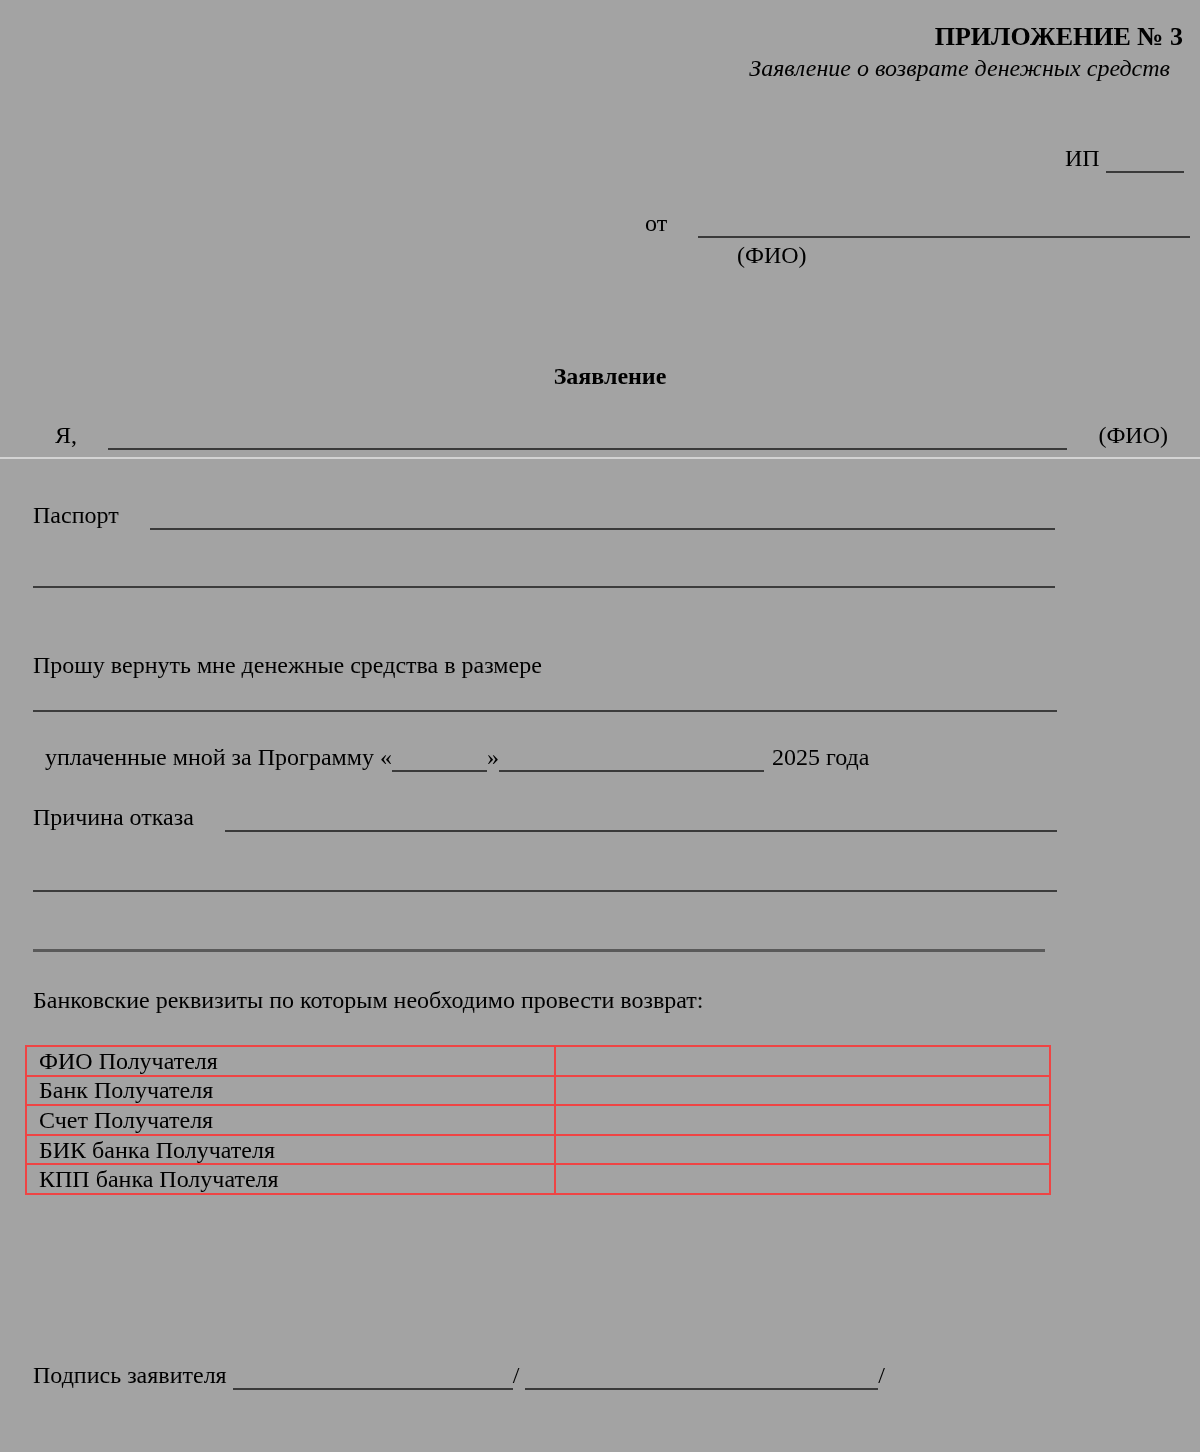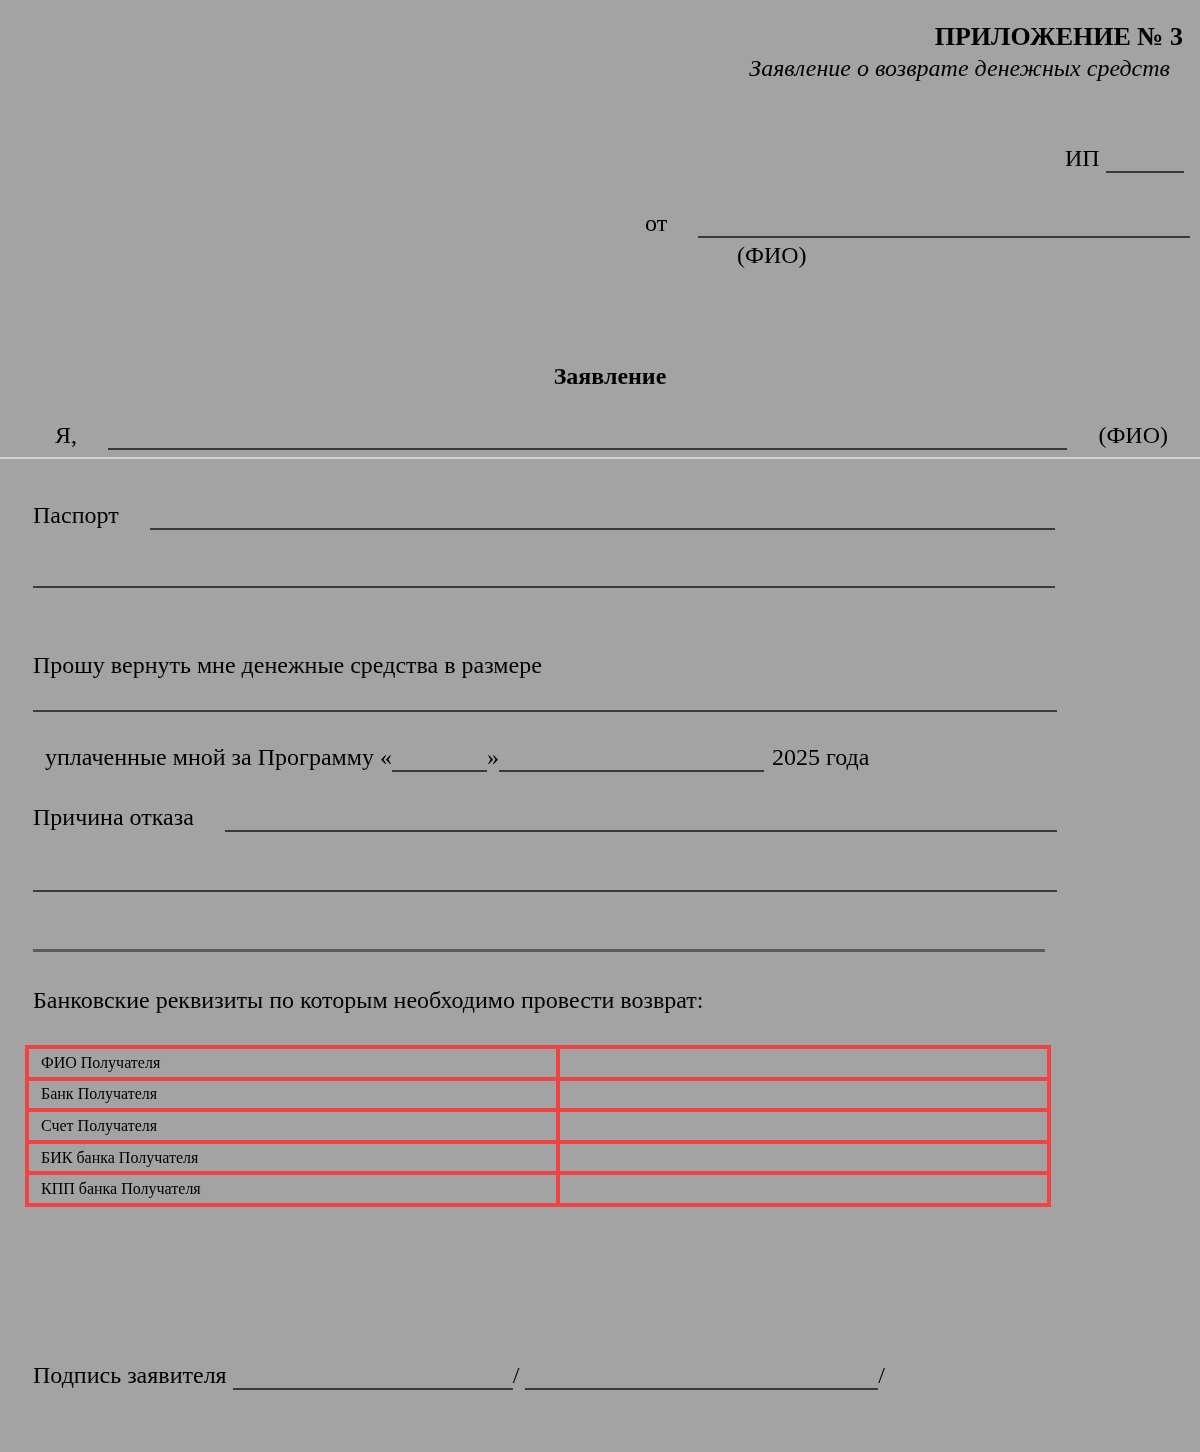--- a/index.html
+++ b/index.html
@@ -25,24 +25,24 @@
   
   .rule{position:absolute;border-bottom:2px solid #3c3c3c;height:0;}
   .rule.thick{border-bottom:3px solid #5a5a5a;}
   .pagebreak{position:absolute;left:0;width:1200px;border-bottom:2px solid #d3d3d3;height:0;}
   
   table.bank{
     position:absolute;left:25px;top:1045px;width:1026px;
     border-collapse:collapse;table-layout:fixed;
   }
   table.bank td{
-    border:4px solid #ef4444;
+    border:2px solid #ef4444;
     height:27.6px;
     padding:0 4px 0 12px;
-    font-size:16px;line-height:26px;
+    font-size:24px;line-height:26px;
     overflow:hidden;white-space:nowrap;
   }
   table.bank td.labelcell{width:511px;}
 </style>
 </head>
 <body>
 
 <div class="page">
 
   <div class="abs bold title right" style="top:22px;right:17px;">ПРИЛОЖЕНИЕ № 3</div>

